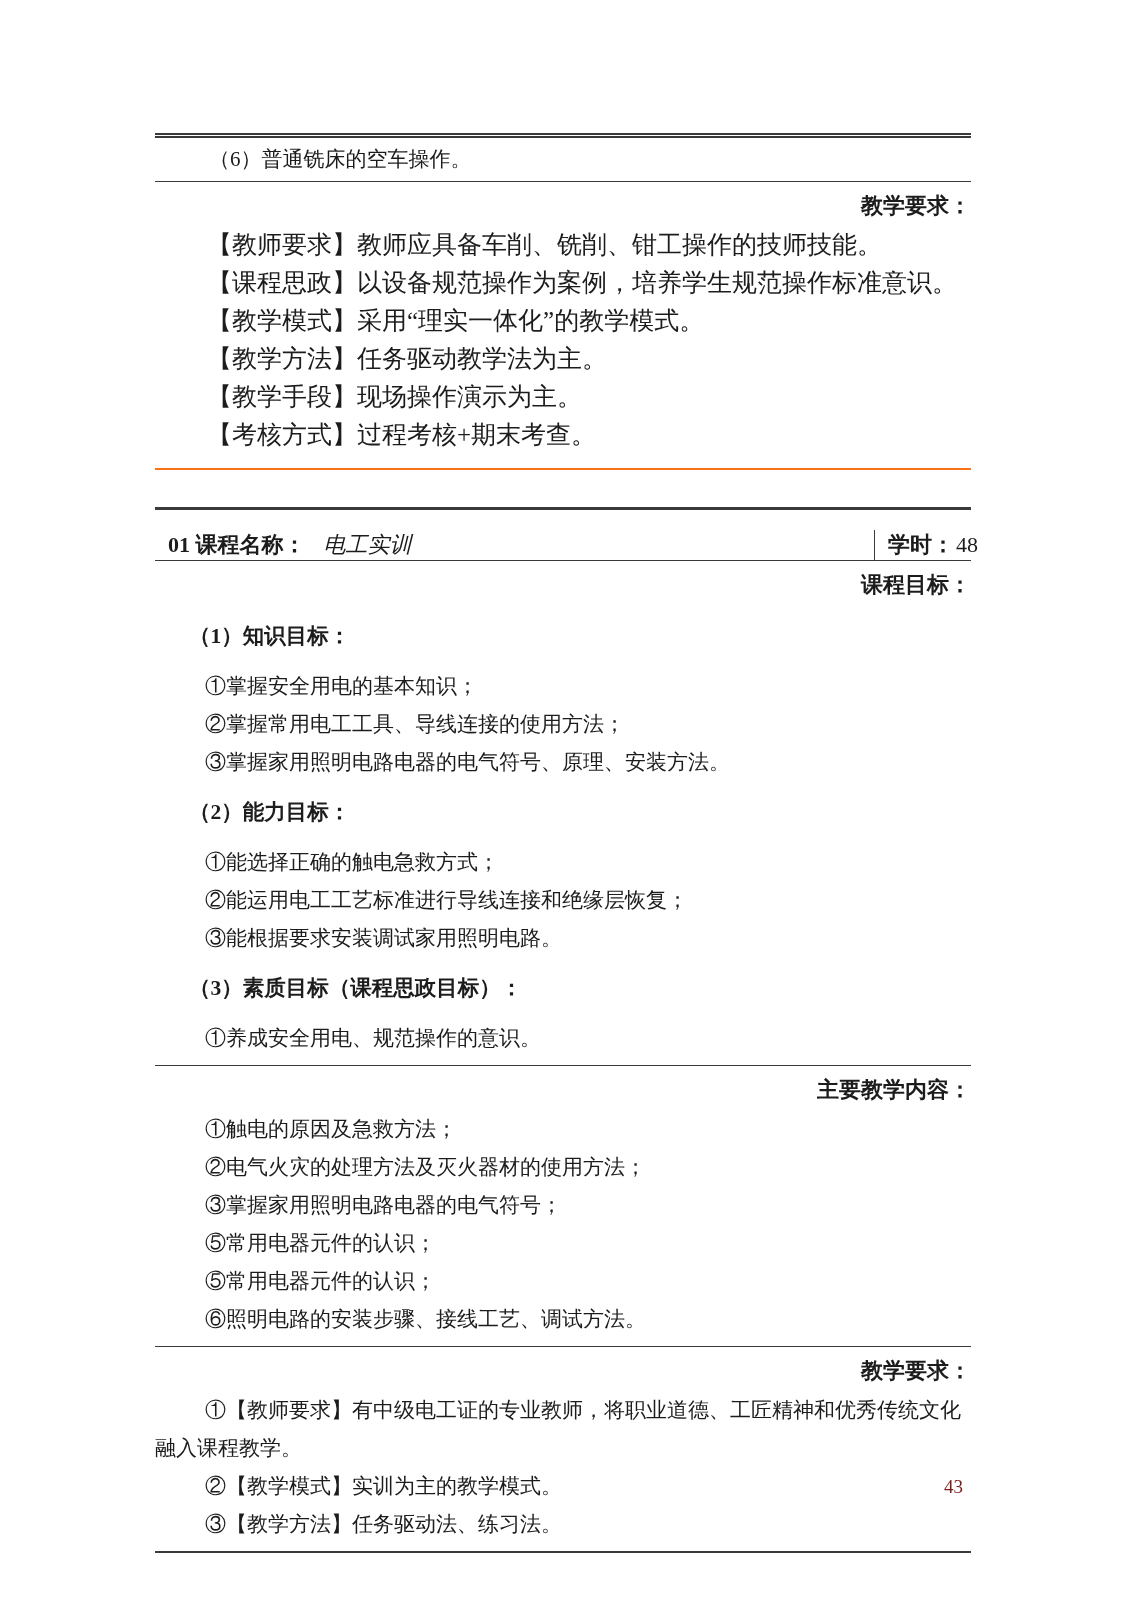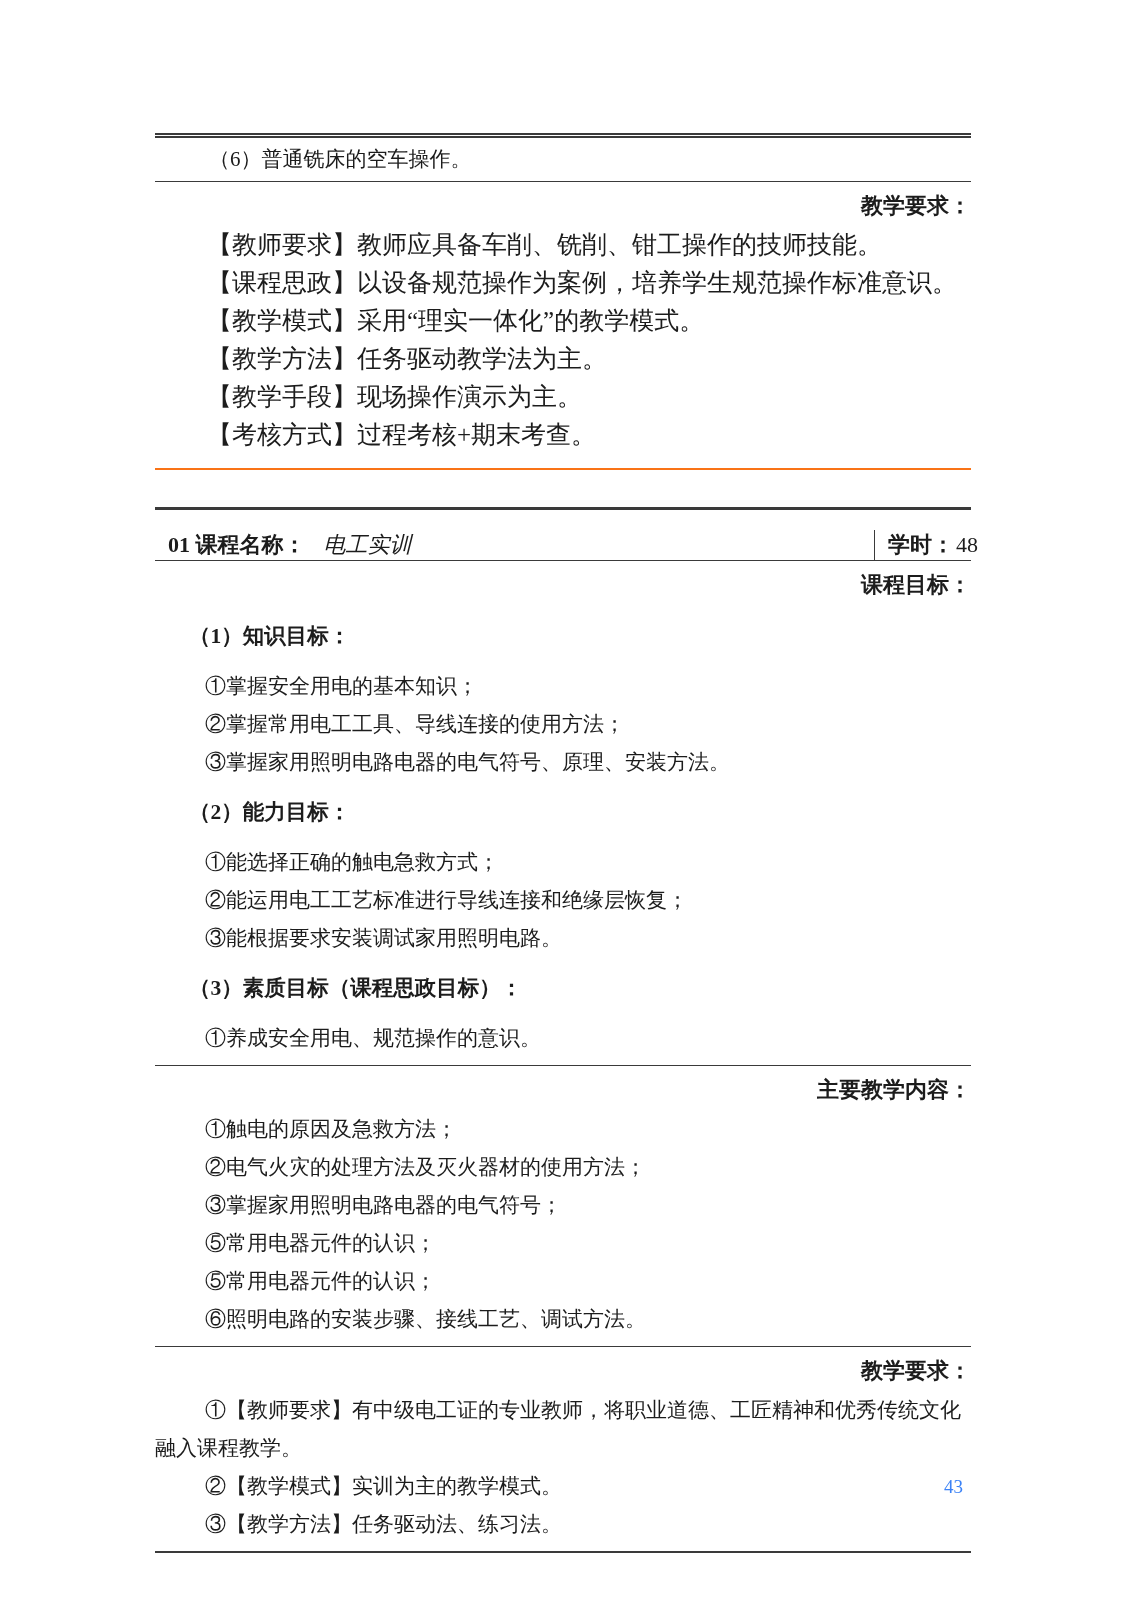--- a/index.html
+++ b/index.html
@@ -108,21 +108,21 @@
   .cell-hours .val { font-weight: normal; margin-left: 2px; }
 
   .sec { padding: 4px 0 8px 0; }
   .sec + .sec { border-top: 1.5px solid #3a3a3a; }
 
   
   .page-number {
     position: absolute;
     left: 944px; top: 1476px;
     font-size: 19px;
-    color: #3b82f6;
+    color: #7f1d1d;
   }
 </style>
 </head>
 <body>
 
 <div class="page">
   <div class="content">
 
     <div class="tbl1">
       <div class="row-item6">

